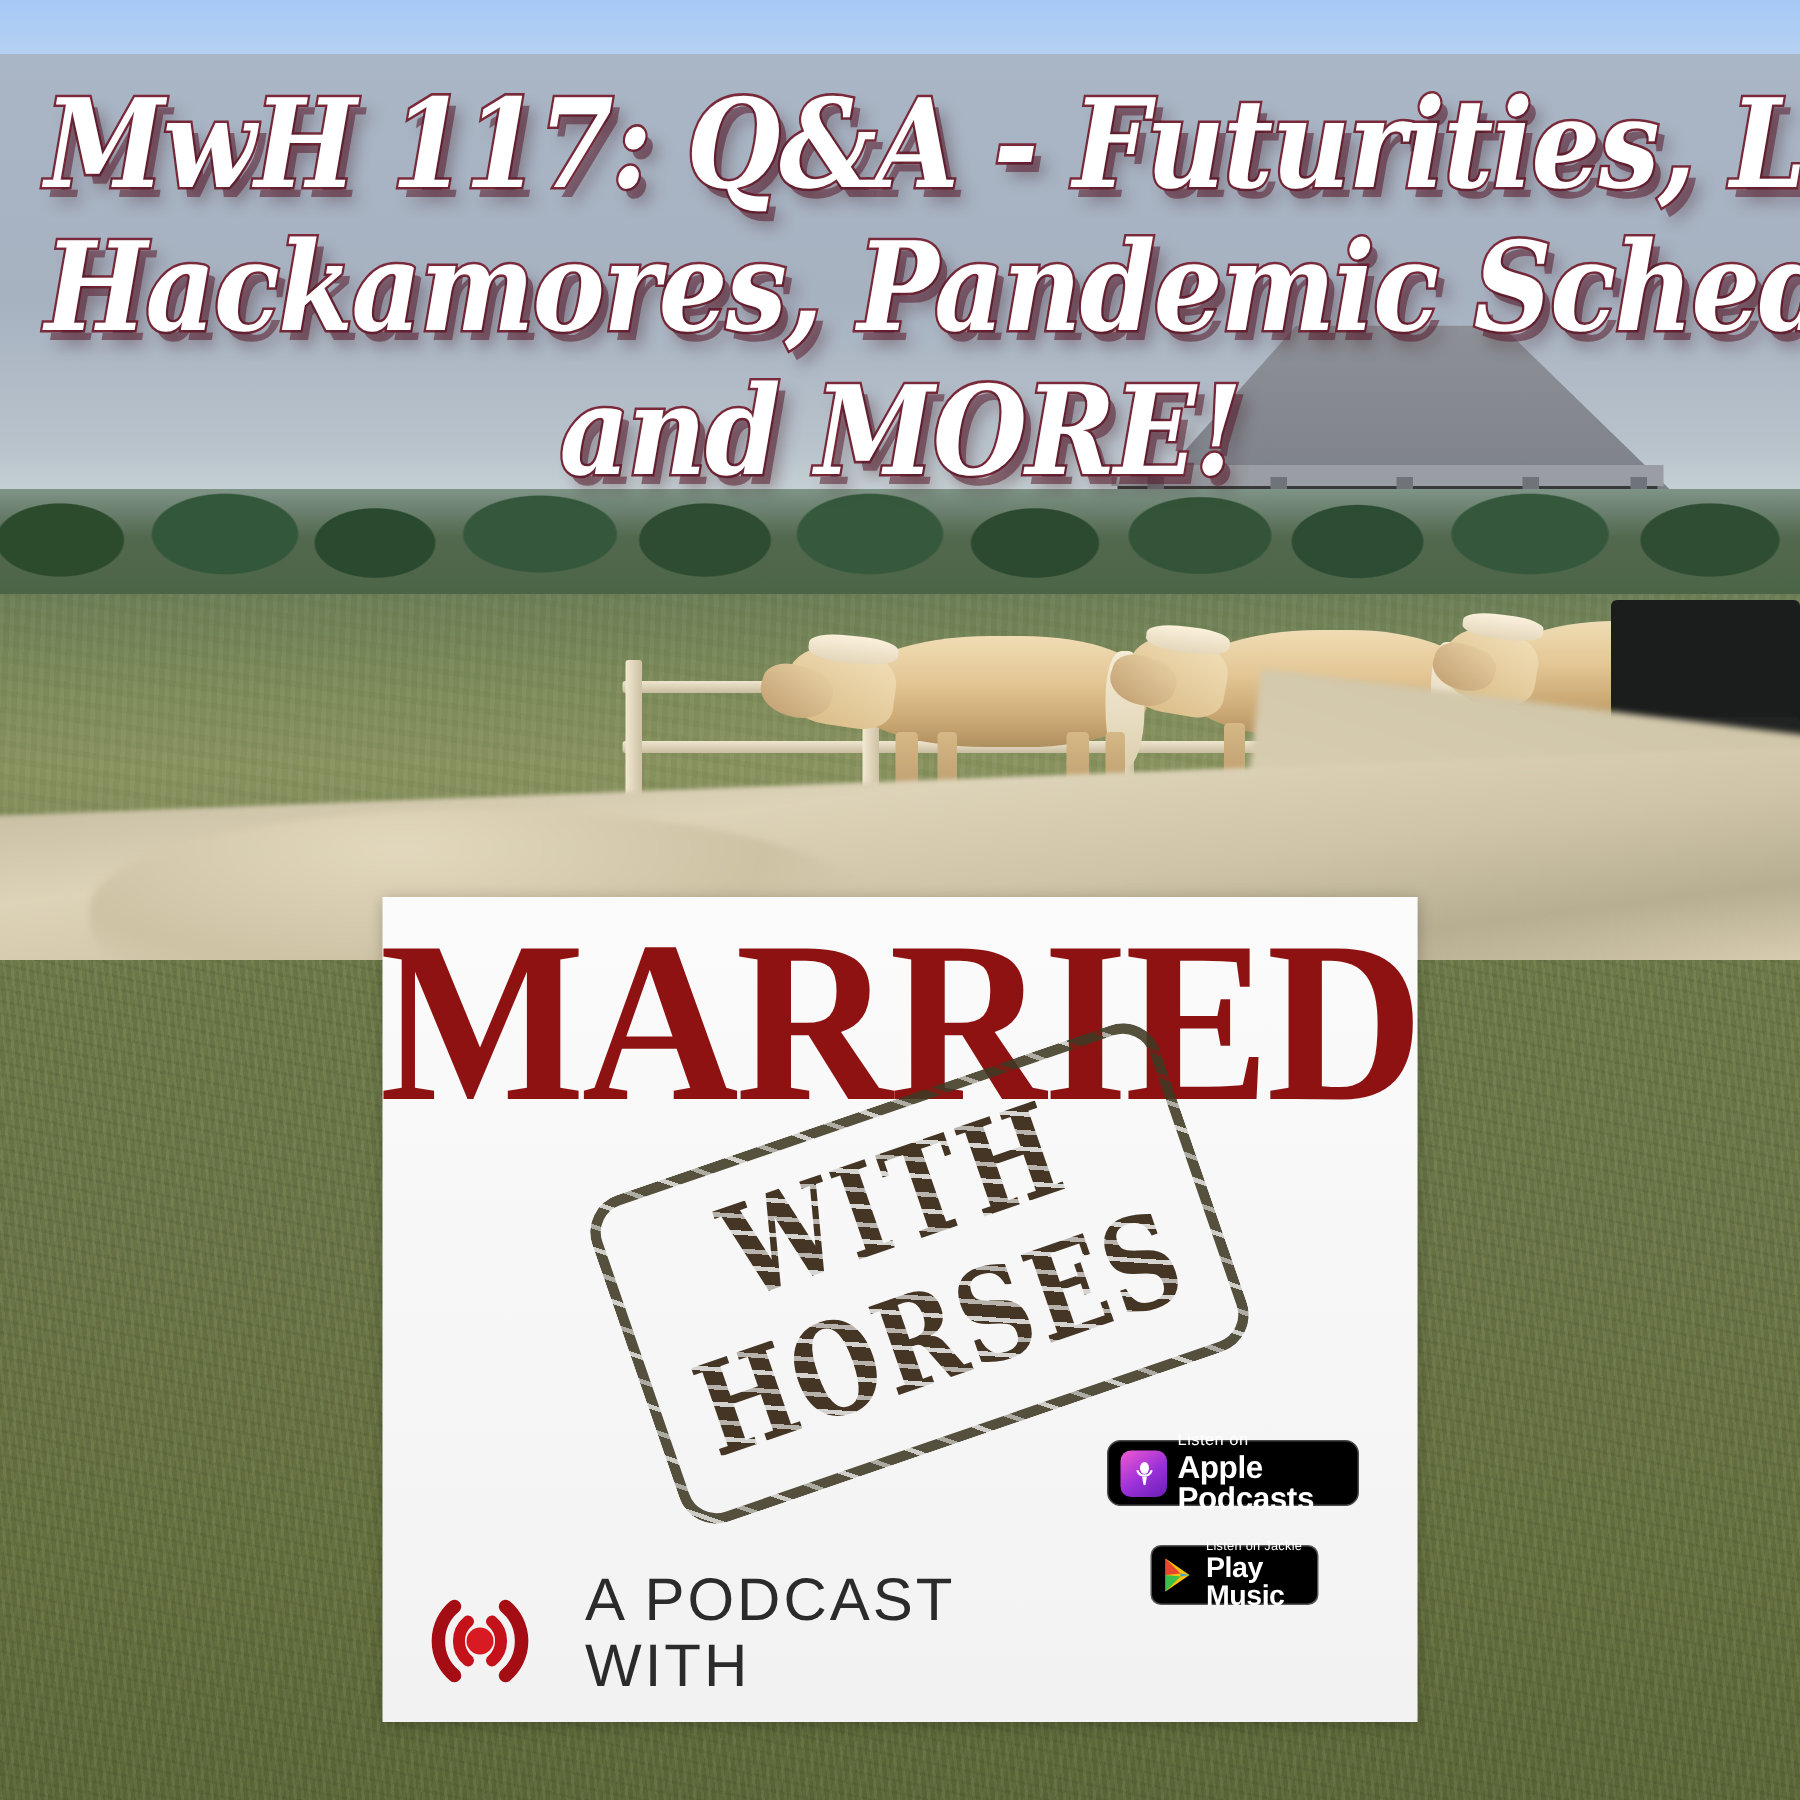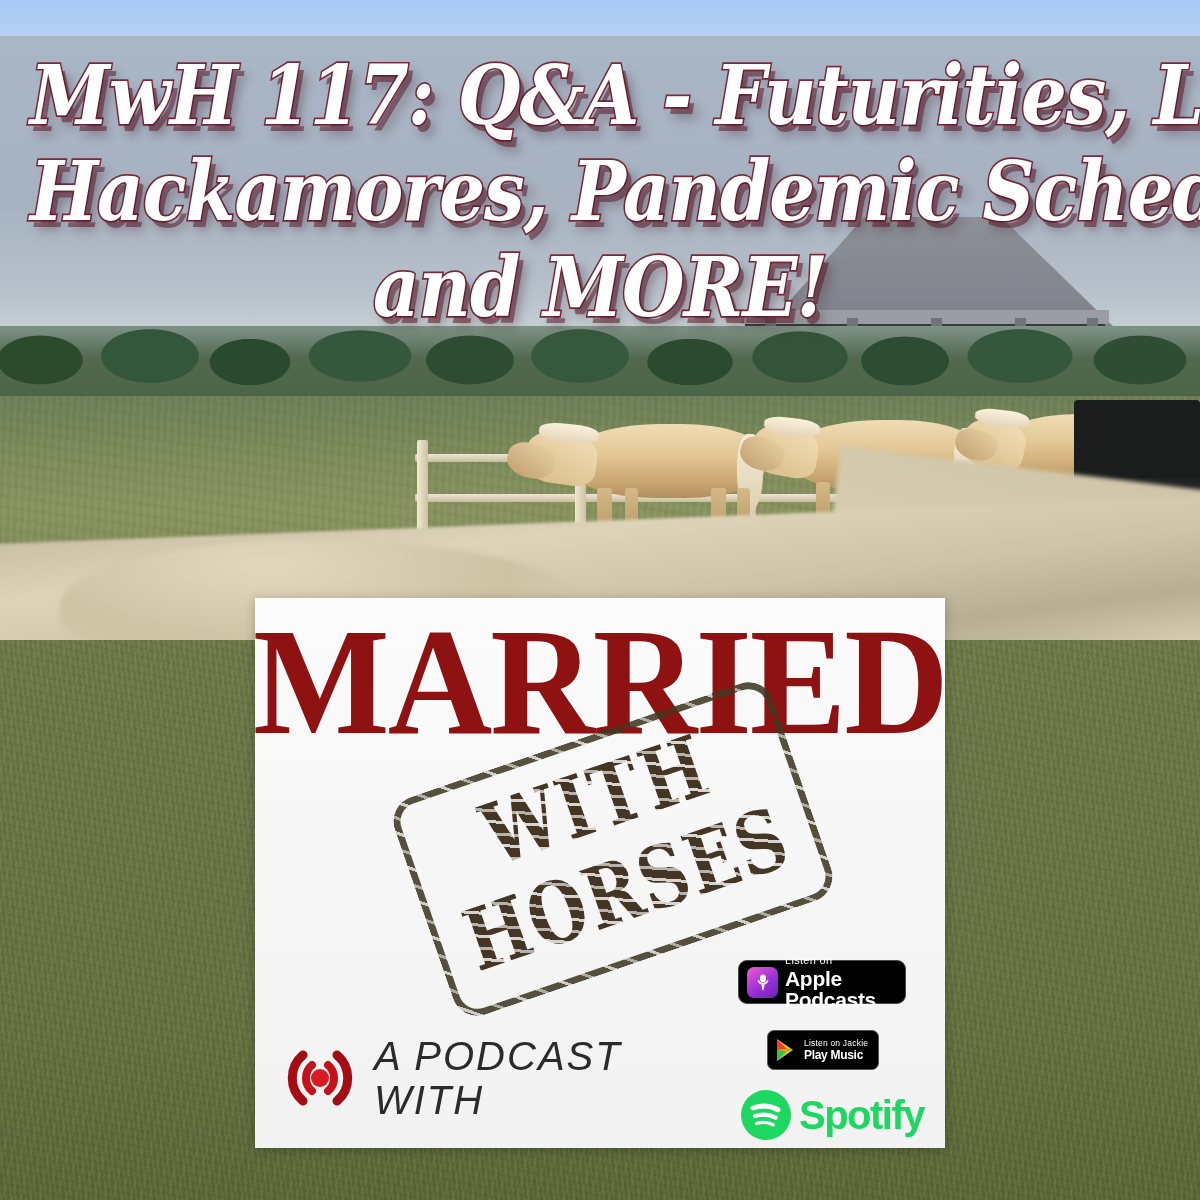--- a/index.html
+++ b/index.html
@@ -189,21 +189,21 @@
     line-height:1;
     -webkit-mask-image:repeating-linear-gradient(23deg,#000 0 9px,rgba(0,0,0,.18) 9px 12px,#000 12px 20px,rgba(0,0,0,.35) 20px 23px);
             mask-image:repeating-linear-gradient(23deg,#000 0 9px,rgba(0,0,0,.18) 9px 12px,#000 12px 20px,rgba(0,0,0,.35) 20px 23px);
   }
   .stamp-with{font-size:76px;letter-spacing:4px;transform:scaleX(.88) scaleY(1.12);display:block;}
   .stamp-horses{font-size:76px;letter-spacing:2px;transform:scaleX(.88) scaleY(1.12);display:block;margin-top:18px;}
 
   
   .byline{
     position:absolute;left:22px;top:425px;width:430px;height:110px;
-    display:flex;align-items:center;gap:11px;font-style:italic;
+    display:flex;align-items:flex-end;gap:27px;
   }
   .wave-icon{width:86px;height:78px;flex:0 0 auto;}
   .byline-text{display:flex;flex-direction:column;justify-content:center;}
   .byline-1{
     font-family:"Liberation Sans",sans-serif;
     font-weight:300;font-size:40px;letter-spacing:2px;color:#2b2b2b;
     line-height:44px;
   }
   .byline-2{
     font-family:"Liberation Sans",sans-serif;
@@ -227,21 +227,21 @@
   .apple-big{font-size:21px;font-weight:700;letter-spacing:-.3px;margin-top:2px;}
 
   .badge-google{
     position:absolute;left:32px;top:70px;width:112px;height:40px;
     background:#000;border-radius:7px;border:1.5px solid #555;
     display:flex;align-items:center;padding:0 5px;box-sizing:border-box;gap:5px;
   }
   .gp-icon{width:26px;height:26px;flex:0 0 auto;}
   .gp-txt{display:flex;flex-direction:column;line-height:1;color:#fff;}
   .gp-small{font-size:8.5px;letter-spacing:.2px;}
-  .gp-big{font-size:12px;font-weight:700;letter-spacing:-.3px;margin-top:2px;}
+  .gp-big{font-size:19px;font-weight:700;letter-spacing:-.3px;margin-top:2px;}
 
   .badge-spotify{
     position:absolute;left:5px;top:128px;width:170px;height:54px;
     display:flex;align-items:center;gap:7px;
   }
   .sp-icon{width:52px;height:52px;flex:0 0 auto;}
   .sp-word{
     font-family:"Liberation Sans",sans-serif;font-weight:700;
     font-size:40px;color:#1ed760;letter-spacing:-1.5px;line-height:1;
   }
@@ -389,30 +389,17 @@
             <polygon points="4,13 14,14 4,24" fill="#3bbf4b"></polygon>
             <polygon points="14,12 20,13 14,14" fill="#31a8e0"></polygon>
           </svg>
         </span>
         <span class="gp-txt">
           <span class="gp-small">Listen on Jackie</span>
           <span class="gp-big">Play Music</span>
         </span>
       </div>
 
-      <div class="badge-spotify">
-        <span class="sp-icon">
-          <svg width="52" height="52" viewBox="0 0 52 52">
-            <circle cx="26" cy="26" r="25" fill="#1ed760"></circle>
-            <g stroke="#fff" stroke-linecap="round" fill="none">
-              <path d="M13 19c8.5-3 17.5-2.2 25 1.8" stroke-width="5"></path>
-              <path d="M15 27c7-2.3 14.4-1.7 20.6 1.6" stroke-width="4.2"></path>
-              <path d="M16.5 34.5c5.6-1.8 11.5-1.3 16.6 1.3" stroke-width="3.4"></path>
-            </g>
-          </svg>
-        </span>
-        <span class="sp-word">Spotify</span>
-      </div>
 
     </div>
   </div>
 
 </div>
 
 </body></html>

